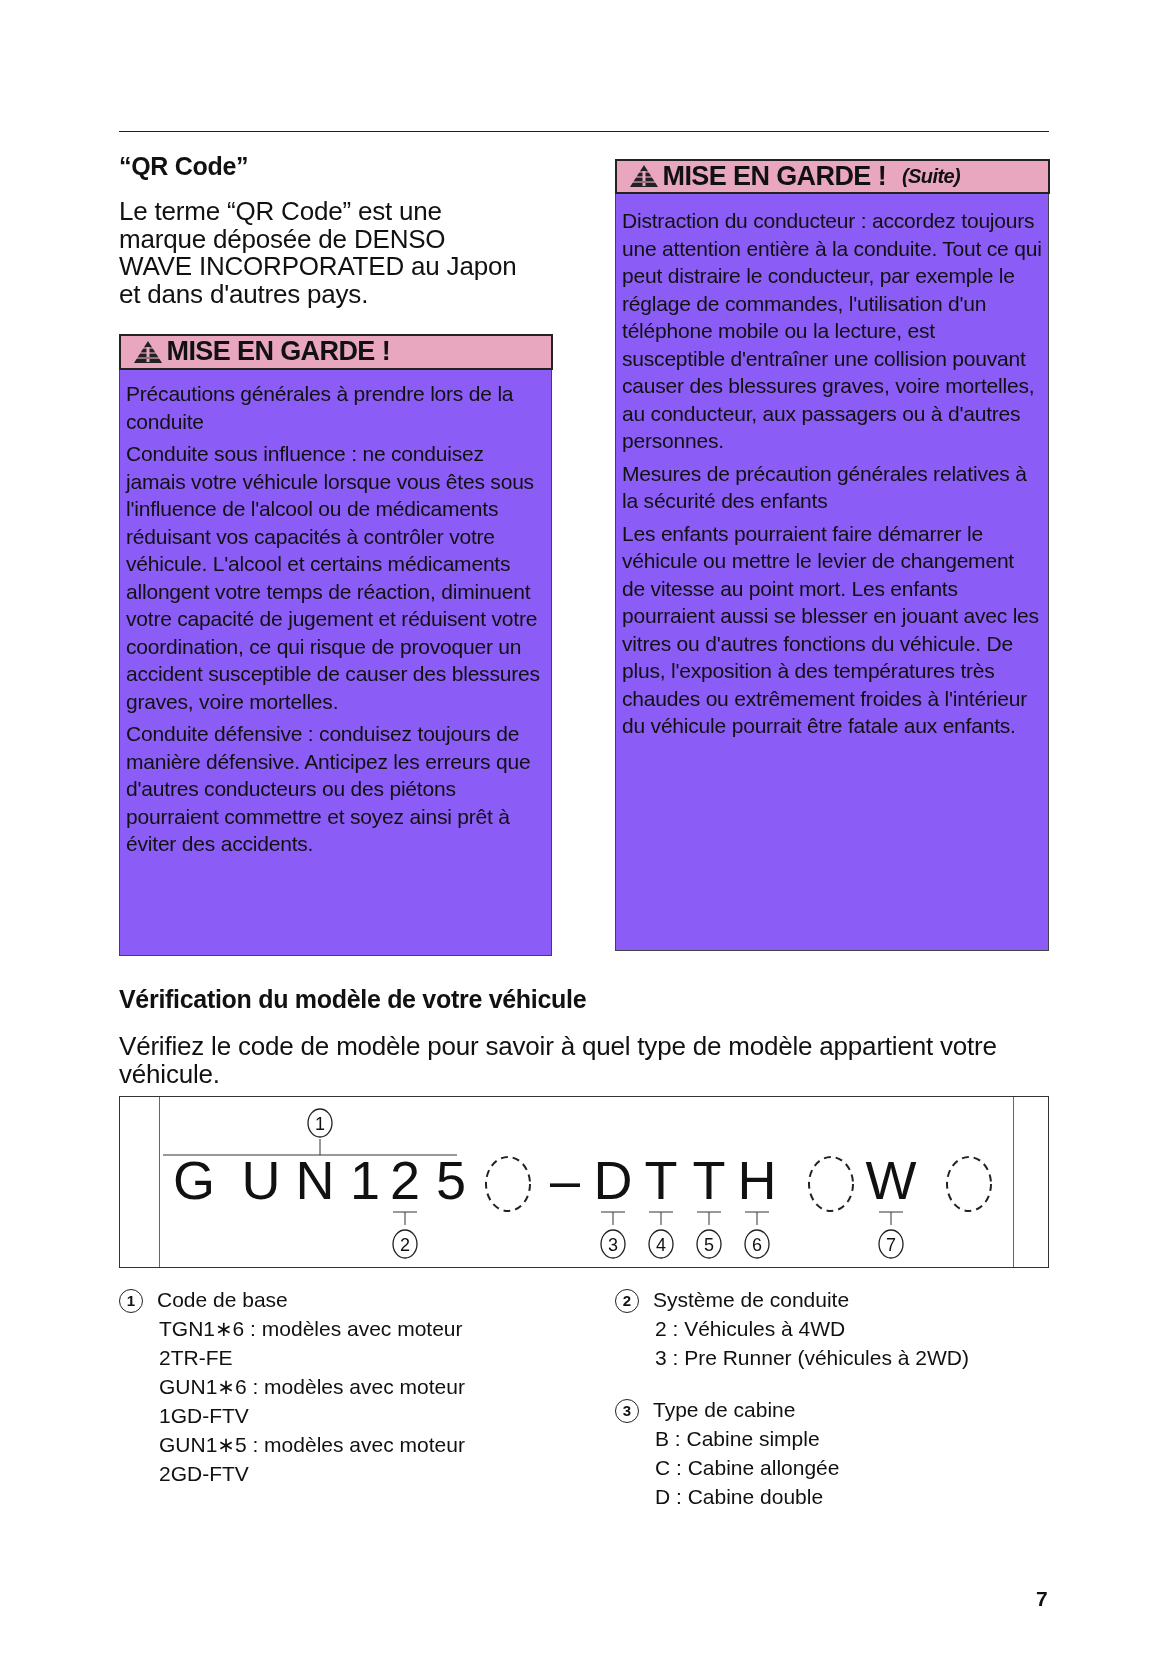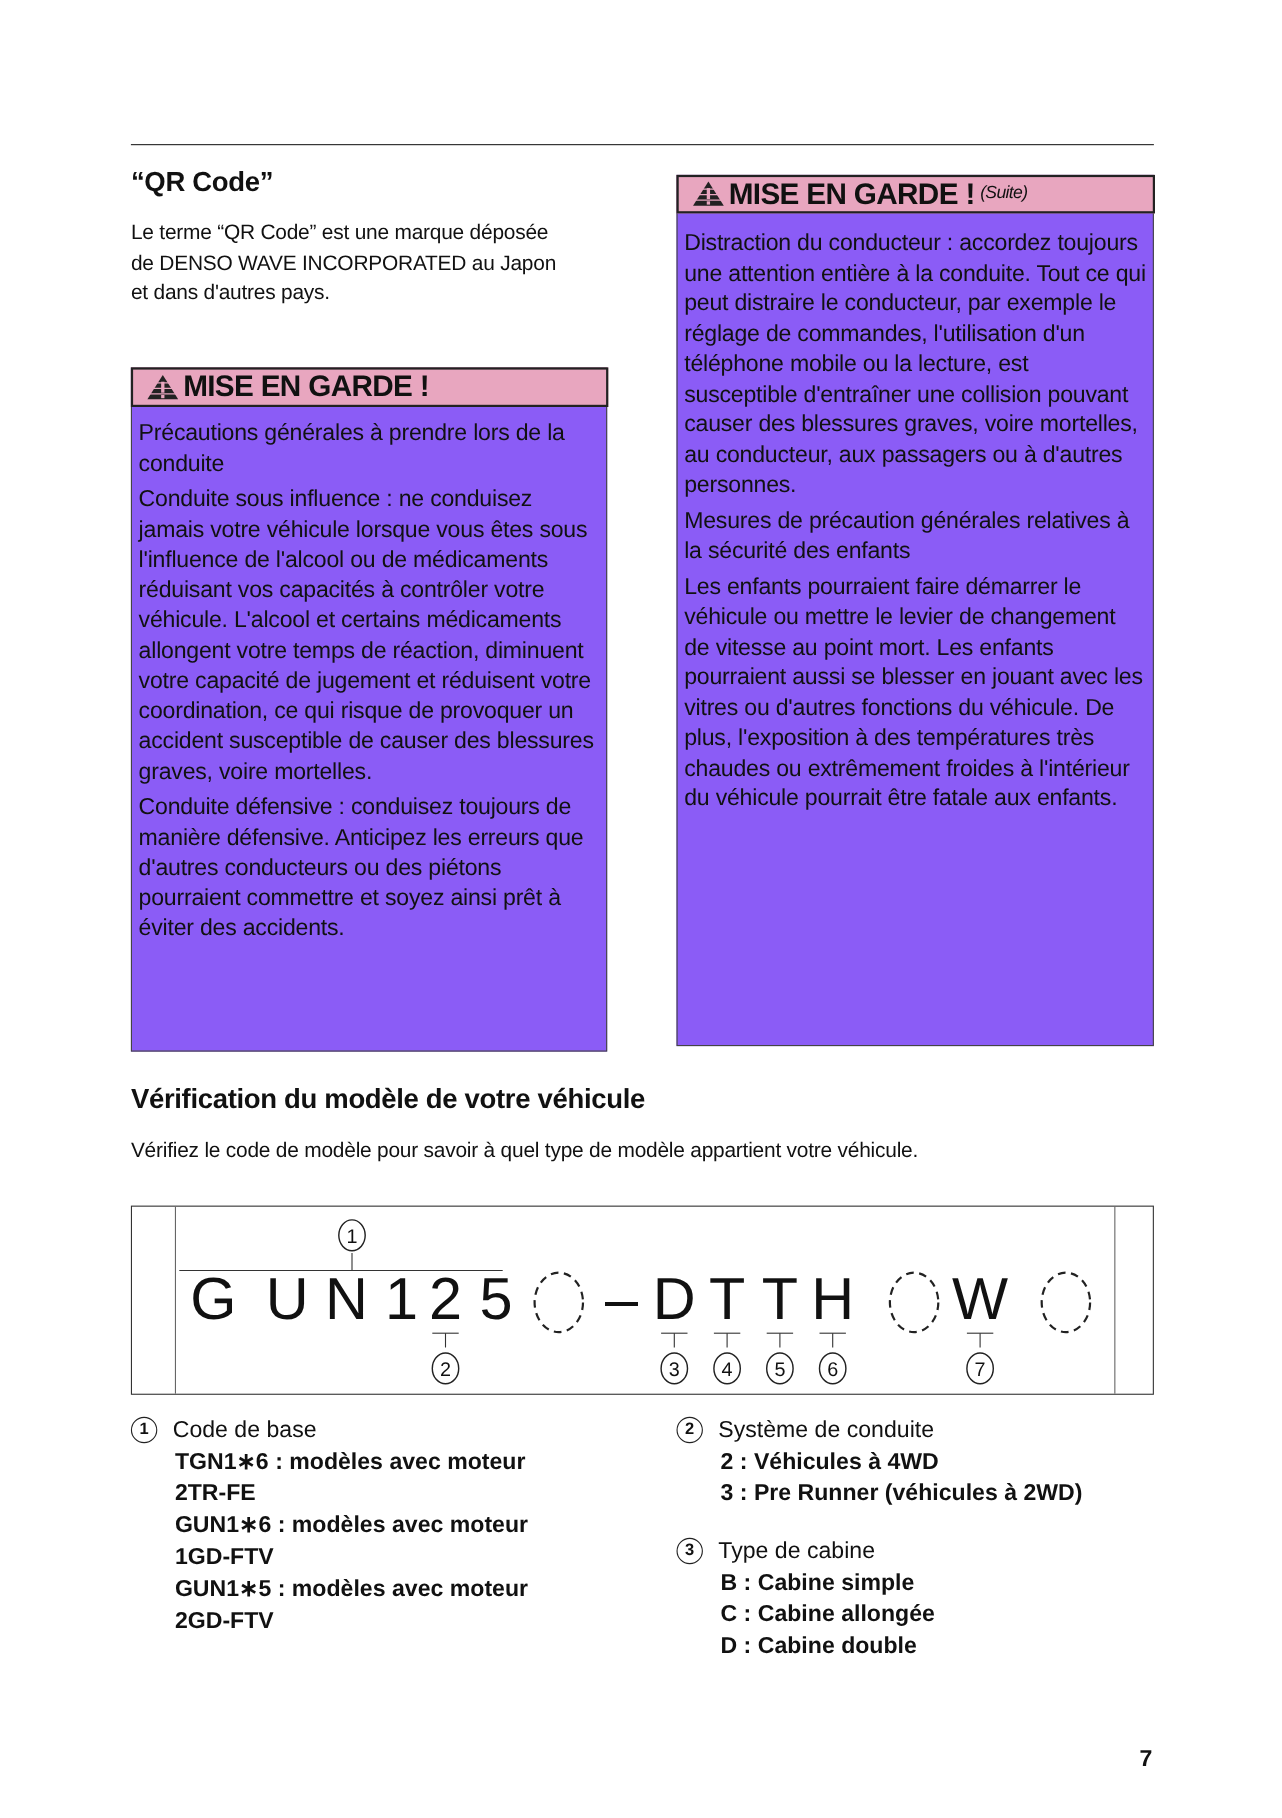--- a/index.html
+++ b/index.html
@@ -1,34 +1,34 @@
 <!DOCTYPE html>
 <html><head>
 <meta charset="utf-8">
 <style>
   html, body { margin:0; padding:0; background:#ffffff; }
   body { width:1165px; height:1653px; position:relative; overflow:hidden;
          font-family:"Liberation Sans", sans-serif; color:#111; }
   .rule { position:absolute; left:119px; top:131px; width:930px; height:1px; background:#222; }
   .h2 { position:absolute; font-weight:bold; font-size:25px; letter-spacing:-0.3px; }
-  .p { position:absolute; font-size:19px; line-height:27.5px; letter-spacing:-0.2px; }
+  .p { position:absolute; font-size:26px; line-height:27.5px; letter-spacing:-0.2px; }
   .box { position:absolute; border:1.5px solid #444; background:#8b5cf6; }
   .box-head { background:#e8a6bf; border:2px solid #222; height:36px; display:flex; align-items:center;
               font-weight:bold; font-size:27px; letter-spacing:-0.6px; padding-left:12px; box-sizing:border-box; }
-  .box-head .suite { font-style:italic; font-size:16px; margin-left:5px; font-weight:normal; }
+  .box-head .suite { font-style:italic; font-size:20px; margin-left:16px; font-weight:bold; }
   .warn-icon { width:30px; height:24px; margin-right:4px; }
   .box-body { padding:15px 6px 6px 6px; font-size:21px; line-height:27.5px; letter-spacing:-0.2px; }
   .box-body .bold { font-weight:normal; }
   .box-body p { margin:0 0 5px 0; }
   .diagram { position:absolute; left:119px; top:1096px; width:930px; height:172px; border:1.5px solid #333; box-sizing:border-box; }
   .diagram-inner { position:absolute; left:39px; top:0; width:853px; height:100%; border-left:1px solid #666; border-right:1px solid #666; }
   .legend { position:absolute; font-size:21px; line-height:29px; }
   .num { display:inline-block; width:22px; height:22px; border:1.5px solid #222; border-radius:50%;
          text-align:center; line-height:22px; font-size:15px; font-weight:bold; margin-right:14px; vertical-align:middle; }
-  .indent { padding-left:40px;font-weight:bold; }
+  .indent { padding-left:40px; }
   .page-num { position:absolute; left:1036px; top:1587px; font-weight:bold; font-size:21px; }
 </style>
 </head>
 <body>
 
 <div class="rule"></div>
 
 <div class="h2" style="left:119px; top:152px;">“QR Code”</div>
 <div class="p" style="left:119px; top:198px; width:400px;">Le terme “QR Code” est une marque déposée de DENSO WAVE INCORPORATED au Japon et dans d'autres pays.</div>
 

